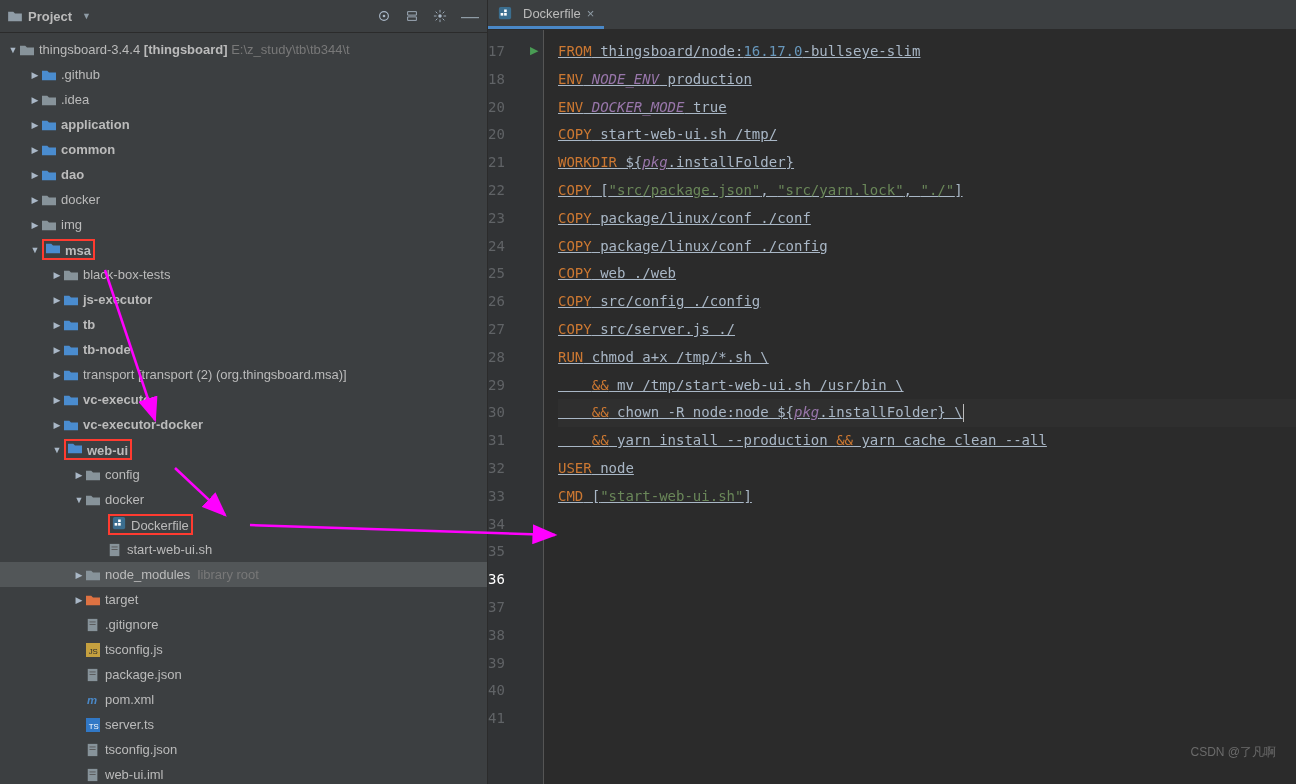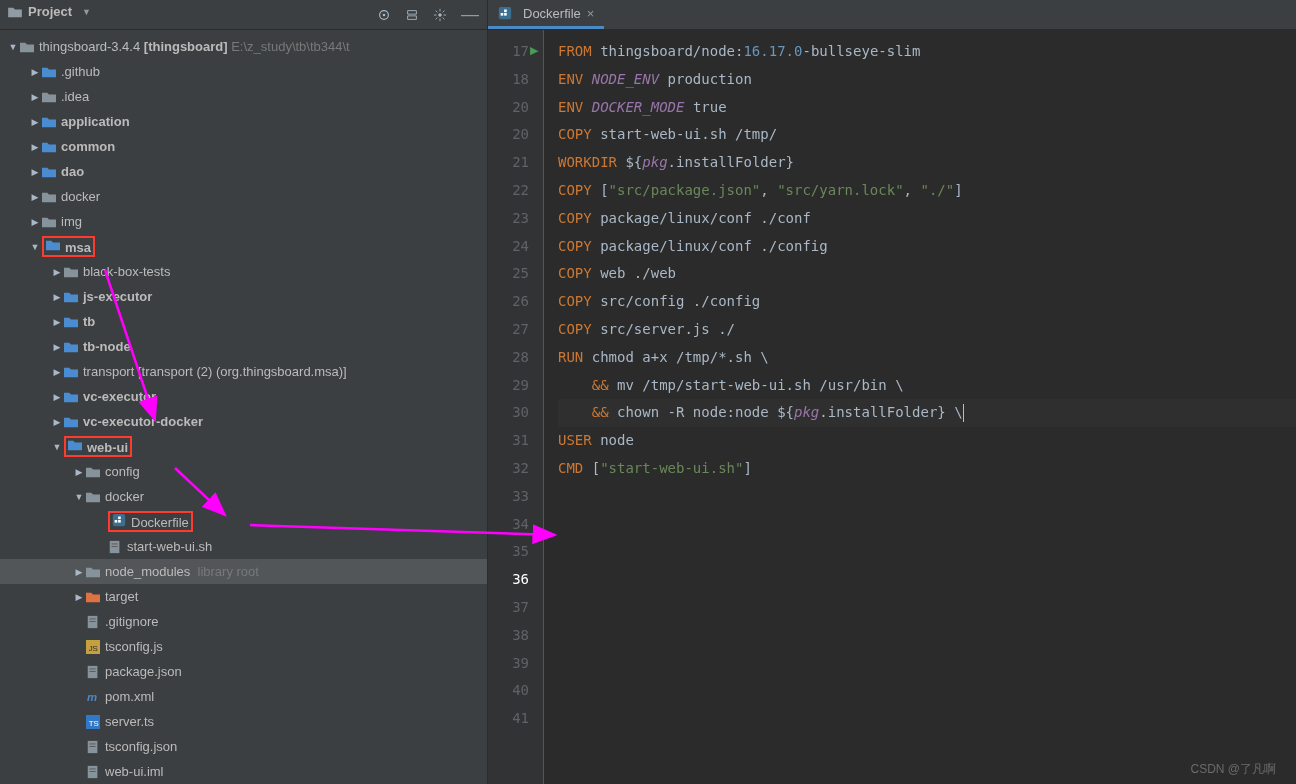--- a/index.html
+++ b/index.html
@@ -22,23 +22,23 @@
 }
 .panel-right {
   flex: 1;
   background: #2b2b2b;
   display: flex;
   flex-direction: column;
   position: relative;
 }
 .project-header {
   display: flex;
-  align-items: flex-start;
+  align-items: center;
   height: 30px;
-  padding: 4px 8px;
+  padding: 16px 8px;
   border-bottom: 1px solid #2b2b2b;
 }
 .project-label {
   display: flex;
   align-items: center;
   gap: 6px;
   font-weight: bold;
   color: #bbbbbb;
 }
 .folder-icon {
@@ -103,56 +103,57 @@
   padding: 0 10px;
   height: 100%;
   border-bottom: 3px solid #4a88c7;
   color: #bbbbbb;
 }
 .tab .close { color: #8f9ca6; font-size:13px; }
 .gutter {
   width: 56px;
   background: #313335;
   color: #606366;
-  text-align: right;
+  text-align: left;
   padding-right: 14px;
   font-family: "Consolas", monospace;
   font-size: 14px;
   line-height: 27.8px;
   padding-top: 8px;
   border-right: 1px solid #555;
 }
 .gutter .ln.cur { color:#ffffff; }
 .code-area {
   flex: 1;
   font-family: "Consolas", monospace;
   font-size: 14px;
   line-height: 27.8px;
   padding-top: 8px;
   padding-left: 14px;
   color: #a9b7c6;
   position: relative;
+  text-decoration: underline;
 }
 .editor-body { display: flex; flex: 1; overflow: hidden; position:relative;}
 .kw { color: #cc7832; }
 .str { color: #6a8759; }
 .it { color: #9876aa; font-style: italic; }
 .amp { color: #cc7832; }
 .code-line.hl { background: rgba(50,50,50,0.6); }
 .code-line { white-space: pre; }
 .run-icon {
   position:absolute;
   left: 42px;
   top: 14px;
   color:#499c54;
   font-size:11px;
 }
 .watermark {
   position: absolute;
-  bottom: 6px;
+  bottom: 23px;
   right: 20px;
   color: #6b6b6b;
   font-size: 12px;
   font-family: sans-serif;
 }
 .arrow {
   position: absolute;
   pointer-events: none;
   z-index: 100;
 }
@@ -474,20 +475,21 @@
         <div class="code-line"></div>
         <div class="code-line"><span class="kw">COPY</span> package/linux/conf ./conf</div>
         <div class="code-line"><span class="kw">COPY</span> package/linux/conf ./config</div>
         <div class="code-line"><span class="kw">COPY</span> web ./web</div>
         <div class="code-line"><span class="kw">COPY</span> src/config ./config</div>
         <div class="code-line"><span class="kw">COPY</span> src/server.js ./</div>
         <div class="code-line"></div>
         <div class="code-line"><span class="kw">RUN</span> chmod a+x /tmp/*.sh \</div>
         <div class="code-line">    <span class="amp">&amp;&amp;</span> mv /tmp/start-web-ui.sh /usr/bin \</div>
         <div class="code-line hl">    <span class="amp">&amp;&amp;</span> chown -R node:node ${<span class="it">pkg</span>.installFolder} \<span class="caret-line"></span></div>
+        <div class="code-line">    <span class="amp">&amp;&amp;</span> yarn install --production <span class="amp">&amp;&amp;</span> yarn cache clean --all</div>
         <div class="code-line"></div>
         <div class="code-line"><span class="kw">USER</span> node</div>
         <div class="code-line"></div>
         <div class="code-line"><span class="kw">CMD</span> [<span class="str">"start-web-ui.sh"</span>]</div>
       </div>
   </div>
 
   <div class="watermark">CSDN @了凡啊</div>
 </div>
 

